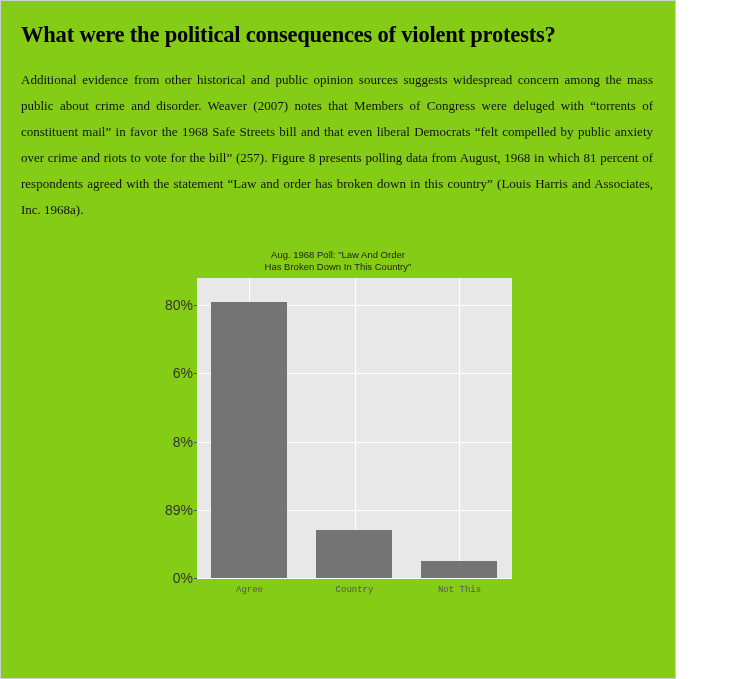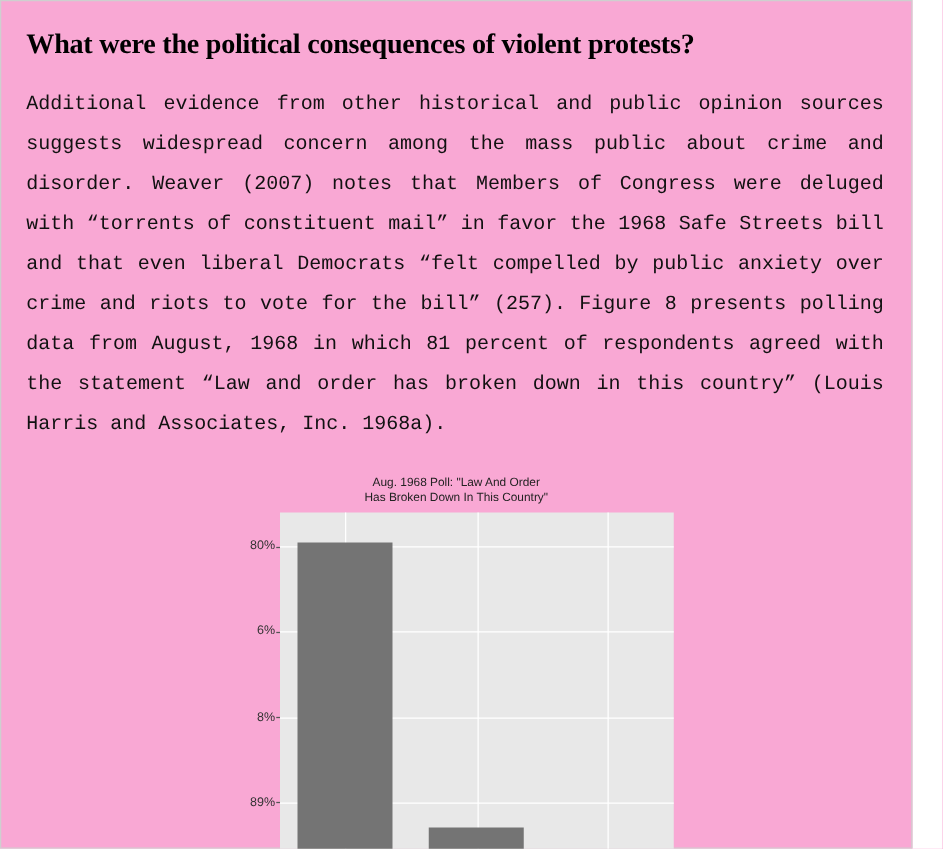--- a/index.html
+++ b/index.html
@@ -9,39 +9,39 @@
   body {
     width: 754px;
     height: 679px;
     background: #ffffff;
     font-family: "Liberation Serif", serif;
     color: #000000;
     overflow: hidden;
   }
   .page {
     position: relative;
-    width: 730px;
+    width: 676px;
     height: 679px;
     box-sizing: border-box;
     border: 1px solid #cfcfcf;
-    background: #f9a8d4;
+    background: #84cc16;
     padding: 14px 20px 0 20px;
   }
   .heading {
     font-family: "Liberation Serif", serif;
     font-weight: bold;
     font-size: 22.5px;
     line-height: 1.25;
     letter-spacing: -0.2px;
     margin: 6px 0 18px 0;
     color: #000;
   }
   .body-text {
-    font-family: Liberation Mono, monospace;
-    font-size: 16px;
+    font-family: Liberation Serif, serif;
+    font-size: 13px;
     line-height: 2.0;
     text-align: justify;
     text-justify: inter-word;
     color: #111;
     margin: 0 2px 0 0;
   }
   .figure {
     margin-top: 26px;
     display: flex;
     justify-content: center;
@@ -65,21 +65,21 @@
   .y-axis {
     width: 34px;
     position: relative;
     height: 300px;
   }
   .y-tick {
     position: absolute;
     right: 4px;
     transform: translateY(-50%);
     font-family: "Liberation Sans", sans-serif;
-    font-size: 10px;
+    font-size: 14px;
     color: #333;
     white-space: nowrap;
   }
   .y-tick::after {
     content: "";
     position: absolute;
     right: -4px;
     top: 50%;
     width: 3px;
     height: 1px;
@@ -113,21 +113,21 @@
   }
   .x-labels {
     display: flex;
     margin-left: 34px;
     width: 315px;
     margin-top: 7px;
   }
   .x-label {
     flex: 1;
     text-align: center;
-    font-family: Liberation Sans, sans-serif;
+    font-family: Liberation Mono, monospace;
     font-size: 9px;
     color: #555;
   }
 </style>
 </head>
 <body>
 
 <div class="page">
 
   <h1 class="heading">What were the political consequences of violent protests?</h1>

